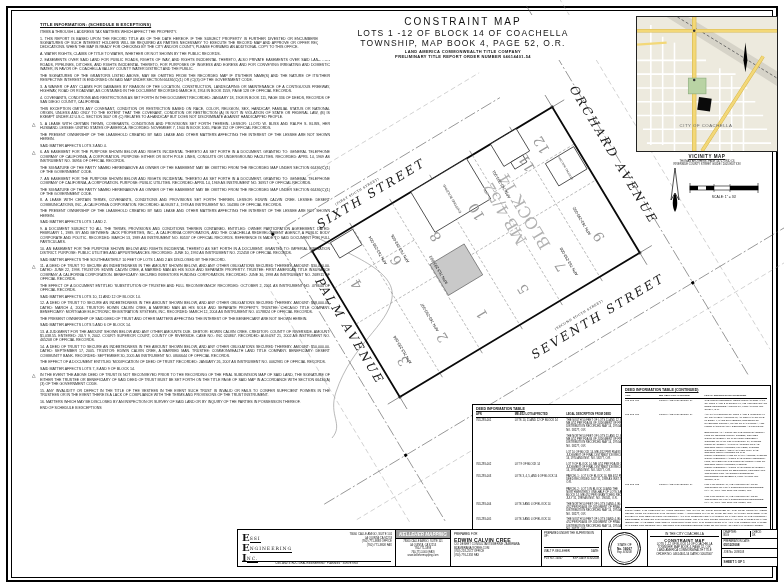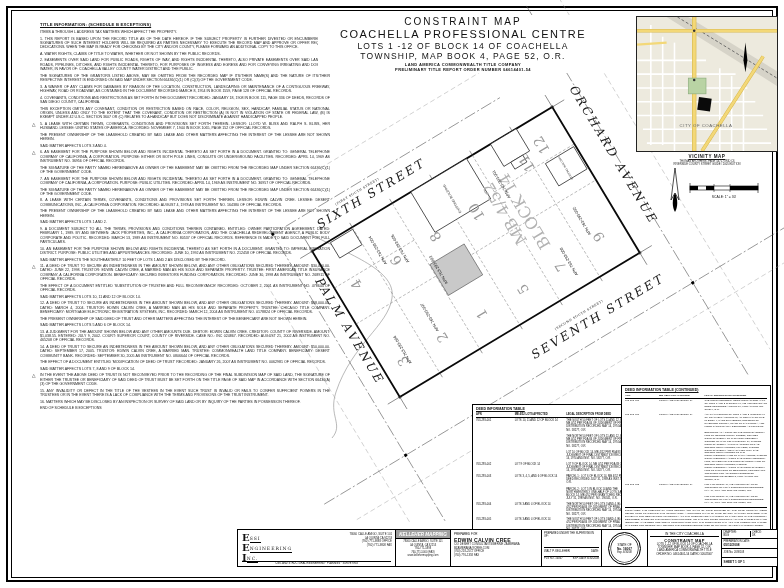--- a/index.html
+++ b/index.html
@@ -294,21 +294,20 @@
         <p class="para"><span class="warn"></span><span>SAID MATTER AFFECTS LOTS 7, 8 AND 9 OF BLOCK 14.</span></p>
         <p class="para"><span class="warn">△</span><span>IN THE EVENT THE ABOVE DEED OF TRUST IS NOT RECONVEYED PRIOR TO THE RECORDING OF THE FINAL SUBDIVISION MAP OF SAID LAND, THE SIGNATURE OF EITHER THE TRUSTEE OR BENEFICIARY OF SAID DEED OF TRUST MUST BE SET FORTH ON THE TITLE PAGE OF SAID MAP IN ACCORDANCE WITH SECTION 66436(A)(3) OF THE GOVERNMENT CODE.</span></p>
         <p class="para"><span class="warn"></span><span>15. ANY INVALIDITY OR DEFECT IN THE TITLE OF THE VESTEES IN THE EVENT SUCH TRUST IS INVALID OR FAILS TO CONFER SUFFICIENT POWERS IN THE TRUSTEES OR IN THE EVENT THERE IS A LACK OF COMPLIANCE WITH THE TERMS AND PROVISIONS OF THE TRUST INSTRUMENT.</span></p>
         <p class="para"><span class="warn"></span><span>16. MATTERS WHICH MAY BE DISCLOSED BY AN INSPECTION OR SURVEY OF SAID LAND OR BY INQUIRY OF THE PARTIES IN POSSESSION THEREOF.</span></p>
         <p class="para"><span class="warn"></span><span>END OF SCHEDULE B EXCEPTIONS</span></p>
       </div>
   </div>
 
   <div class="ctitle">
     <div class="l1">CONSTRAINT MAP</div>
-    <div class="l2">COACHELLA PROFESSIONAL CENTRE</div>
     <div class="l3">LOTS 1 -12 OF BLOCK 14 OF COACHELLA</div>
     <div class="l4">TOWNSHIP, MAP BOOK 4, PAGE 52, O.R.</div>
     <div class="l5">LAND AMERICA COMMONWEALTH TITLE COMPANY</div>
     <div class="l6">PRELIMINARY TITLE REPORT ORDER NUMBER 04614401-54</div>
   </div>
 
   <svg id="vicsvg" width="142" height="136" viewBox="0 0 142 136">
     <rect x="0" y="0" width="142" height="136" fill="#edeade"></rect>
 
     <polygon points="30,0 52,0 142,55 142,70" fill="#d6d3c8"></polygon>

